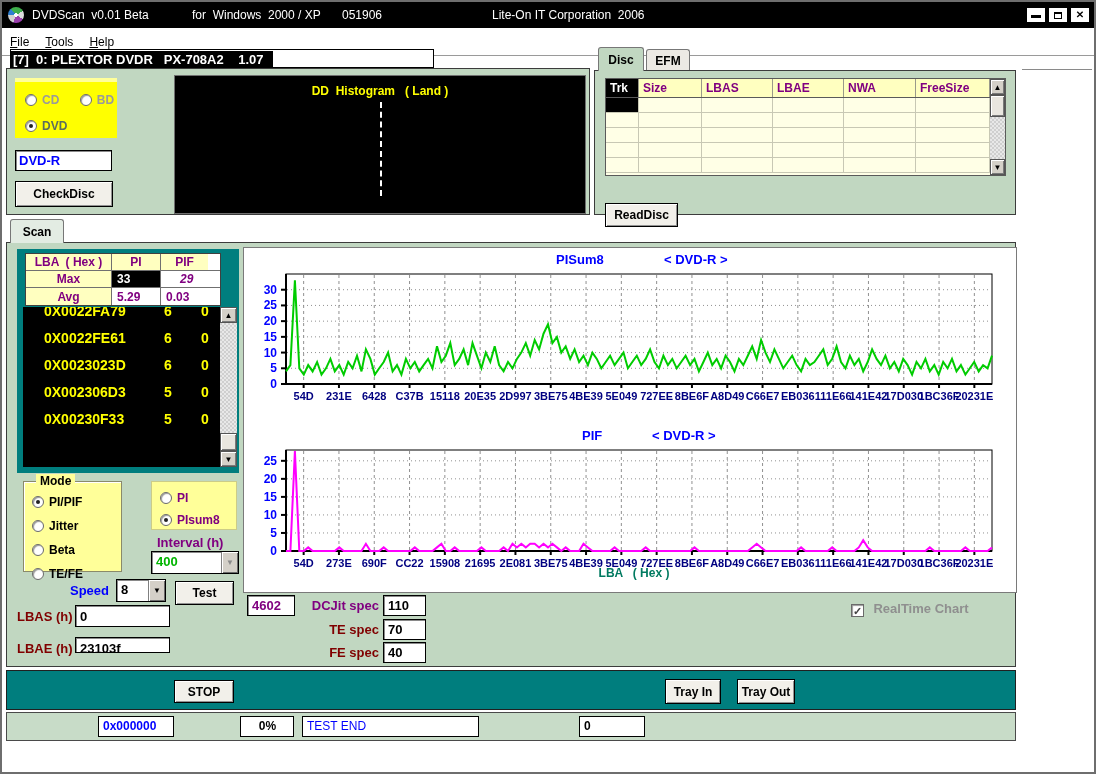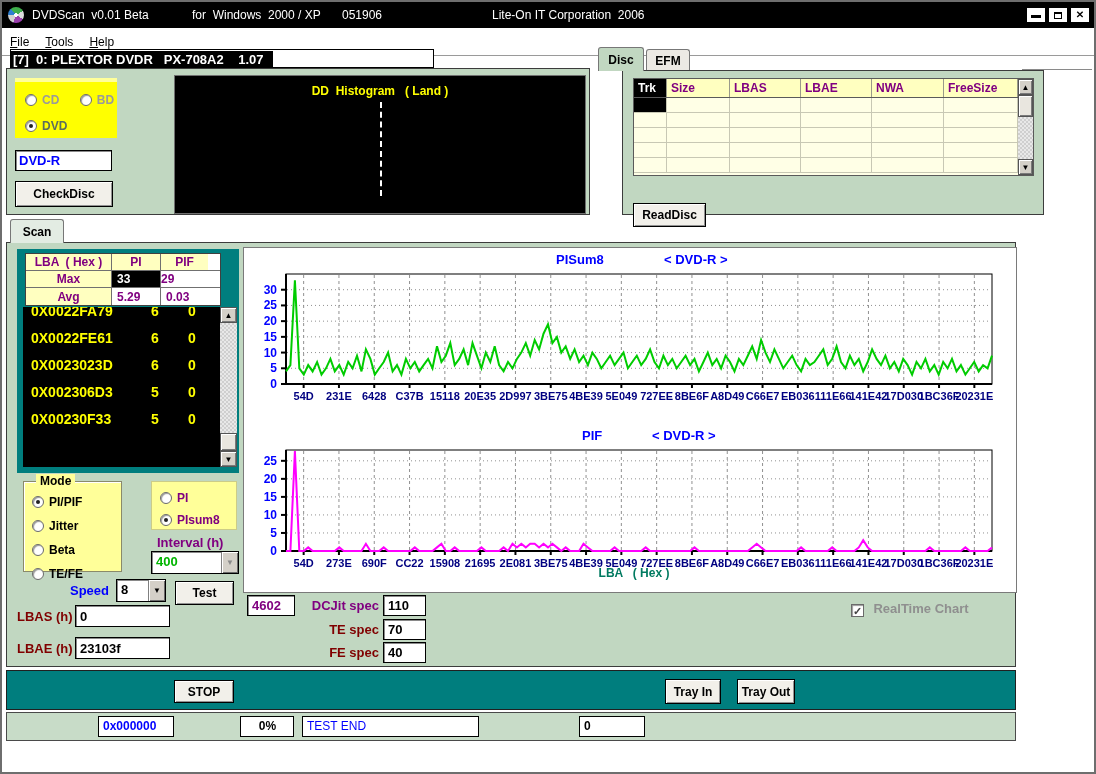--- a/index.html
+++ b/index.html
@@ -86,21 +86,21 @@
   .st-row { display:flex; height:17px; border-bottom:1px solid #707070; }
   .st-row:last-child { border-bottom:none; }
   .st-cell { display:flex; align-items:center; justify-content:center; font-size:12px; font-weight:bold;
              color:#800080; border-right:1px solid #707070; white-space:pre; }
   .st-cell:last-child { border-right:none; }
   .sl{width:86px; background:#ffffc0;} .sp{width:49px;} .sf{width:47px;}
   .st-cell.inv { background:#000; color:#fff; }
 
   .hex-list { position:absolute; left:6px; top:58px; width:207px; height:160px; background:#000; overflow:hidden; }
   .hex-inner { position:absolute; left:0; top:-9px; }
-  .hex-row { height:27px; line-height:27px; color:#ffff00; font-size:14px; font-weight:bold; padding-left:8px; white-space:pre; }
+  .hex-row { height:27px; line-height:27px; color:#ffff00; font-size:14px; font-weight:bold; padding-left:21px; white-space:pre; }
   .hex-row span.a { display:inline-block; width:120px; }
   .hex-row span.b { display:inline-block; width:37px; }
   .hex-sbar { position:absolute; right:2px; top:58px; height:160px; }
 
   
   .ybox { background:#ffff99; }
   .mode-box { position:absolute; left:16px; top:238px; width:99px; height:91px; background:#ffff99;
               border:1px solid #8a8a6a; box-shadow:1px 1px 0 #fff inset; }
   .mode-legend { position:absolute; left:12px; top:-8px; background:#ffff99; padding:0 4px;
                  font-size:12px; font-weight:bold; }
@@ -178,21 +178,21 @@
 
     <div class="hist">
       <div class="hist-title">DD  Histogram   ( Land )</div>
       <div class="hist-dash"></div>
     </div>
   </div>
 
   <div class="tab" style="left:596px; top:45px; width:46px; height:24px; background:#c1d7c1; z-index:2;">Disc</div>
   <div class="tab" style="left:644px; top:47px; width:44px; height:22px; background:#ece9e4; z-index:1;">EFM</div>
 
-  <div class="green-panel abs" style="left:620px; top:68px; width:422px; height:145px; z-index:1;">
+  <div class="green-panel abs" style="left:592px; top:68px; width:422px; height:145px; z-index:1;">
     <div class="dtable">
       <div class="dt-grid">
         <div class="dt-row hdr">
           <div class="dt-cell trk c0">Trk</div>
           <div class="dt-cell c1">Size</div>
           <div class="dt-cell c2">LBAS</div>
           <div class="dt-cell c3">LBAE</div>
           <div class="dt-cell c4">NWA</div>
           <div class="dt-cell c5">FreeSize</div>
         </div>
@@ -254,21 +254,21 @@
     <div class="stats-panel">
       <div class="stats-table">
         <div class="st-row">
           <div class="st-cell sl">LBA  ( Hex )</div>
           <div class="st-cell sp" style="background:#ffffc0;">PI</div>
           <div class="st-cell sf" style="background:#ffffc0;">PIF</div>
         </div>
         <div class="st-row">
           <div class="st-cell sl">Max</div>
           <div class="st-cell sp inv" style="justify-content:flex-start; padding-left:5px;">33</div>
-          <div class="st-cell sf" style="justify-content:flex-start; padding-left:0;">29</div>
+          <div class="st-cell sf" style="justify-content:flex-start; padding-left:19px;font-style:italic;">29</div>
         </div>
         <div class="st-row">
           <div class="st-cell sl">Avg</div>
           <div class="st-cell sp" style="justify-content:flex-start; padding-left:5px;">5.29</div>
           <div class="st-cell sf" style="justify-content:flex-start; padding-left:5px;">0.03</div>
         </div>
       </div>
 
       <div class="hex-list">
         <div class="hex-inner">
@@ -311,21 +311,21 @@
     <div class="lab abs" style="left:63px; top:340px; color:#0000ff; font-size:13px;">Speed</div>
     <div class="combo abs" style="left:109px; top:336px; width:50px; height:23px;">
       <div class="val" style="color:#000;">8</div>
       <div class="dd">▼</div>
     </div>
     <div class="btn abs" style="left:168px; top:338px; width:59px; height:24px;">Test</div>
 
     <div class="lab abs" style="left:10px; top:366px; color:#800000; font-size:13px;">LBAS (h)</div>
     <div class="sunken abs" style="left:68px; top:362px; width:95px; height:22px; font-size:13px; font-weight:bold; padding:3px 0 0 4px;">0</div>
     <div class="lab abs" style="left:10px; top:398px; color:#800000; font-size:13px;">LBAE (h)</div>
-    <div class="sunken abs" style="left:68px; top:394px; width:95px; height:22px; font-size:13px; font-weight:bold; padding:3px 0 0 4px;">23103f</div>
+    <div class="sunken abs" style="left:68px; top:394px; width:95px; height:16px; font-size:13px; font-weight:bold; padding:3px 0 0 4px;">23103f</div>
 
     <div class="chart-panel">
       <span class="ch-title" style="left:312px; top:4px;">PISum8</span>
       <span class="ch-title" style="left:420px; top:4px;">&lt; DVD-R &gt;</span>
       <svg id="svg1" width="772" height="152" style="position:absolute; left:0; top:18px;">
           <rect x="42" y="8" width="706" height="110" fill="#ffffff" stroke="#000" stroke-width="1"></rect>
           <line x1="37" y1="118" x2="42" y2="118" stroke="#000" stroke-width="2"></line>
           <text x="33" y="122" text-anchor="end" fill="#0000ff" font-size="12" font-weight="bold">0</text>
           <line x1="43" y1="102.28571428571429" x2="747" y2="102.28571428571429" stroke="#909090" stroke-dasharray="1 3"></line>
           <line x1="37" y1="102.28571428571429" x2="42" y2="102.28571428571429" stroke="#000" stroke-width="2"></line>

